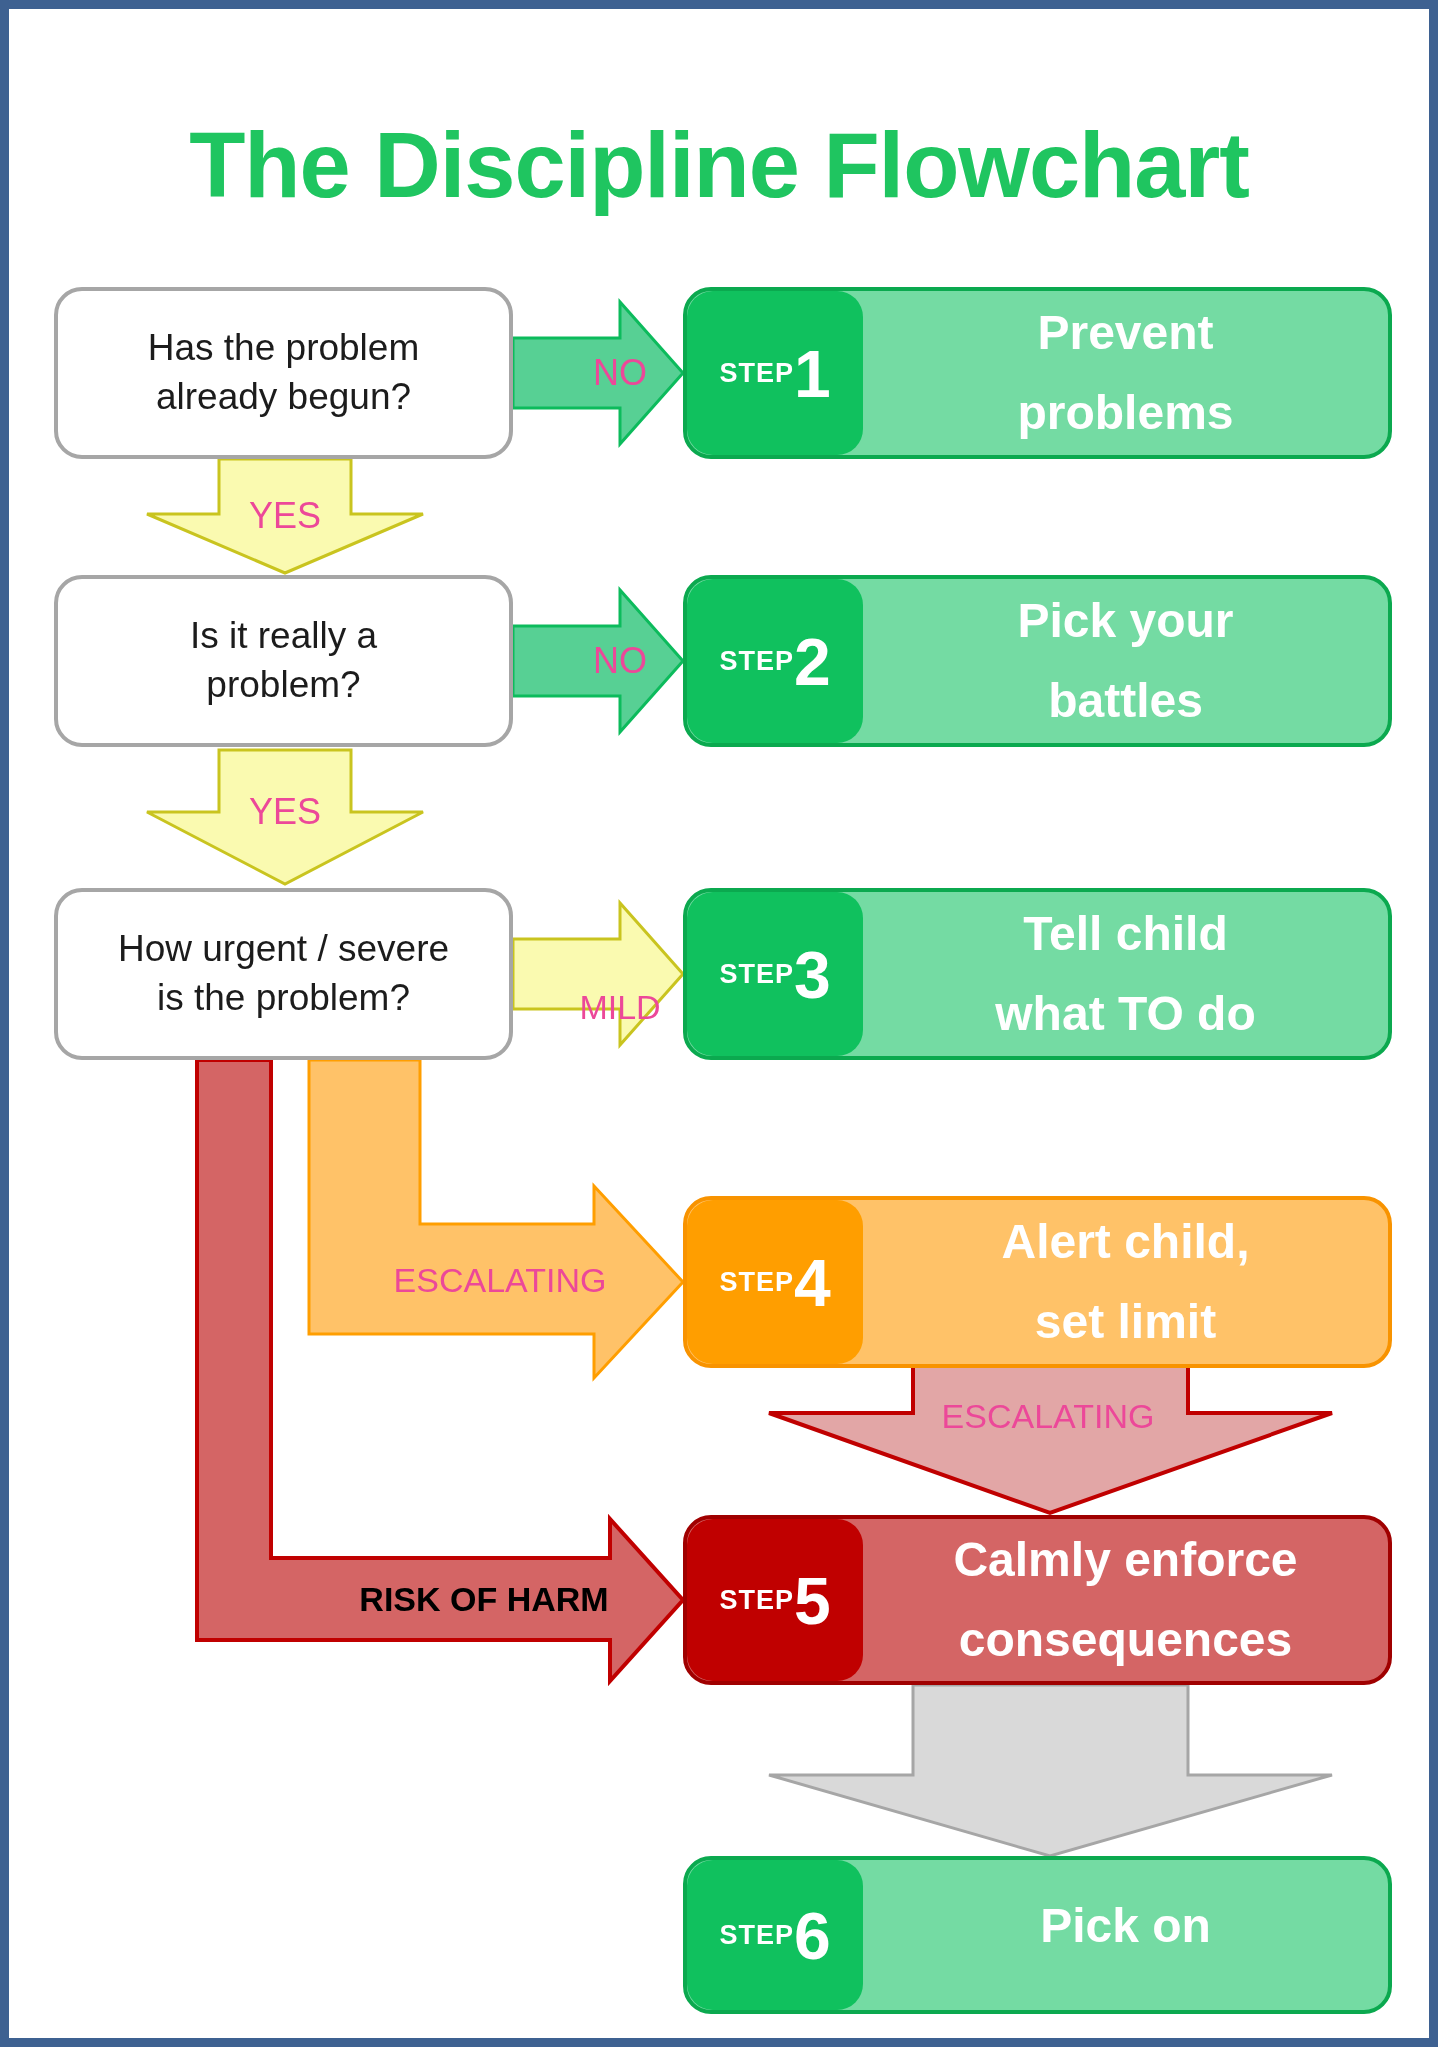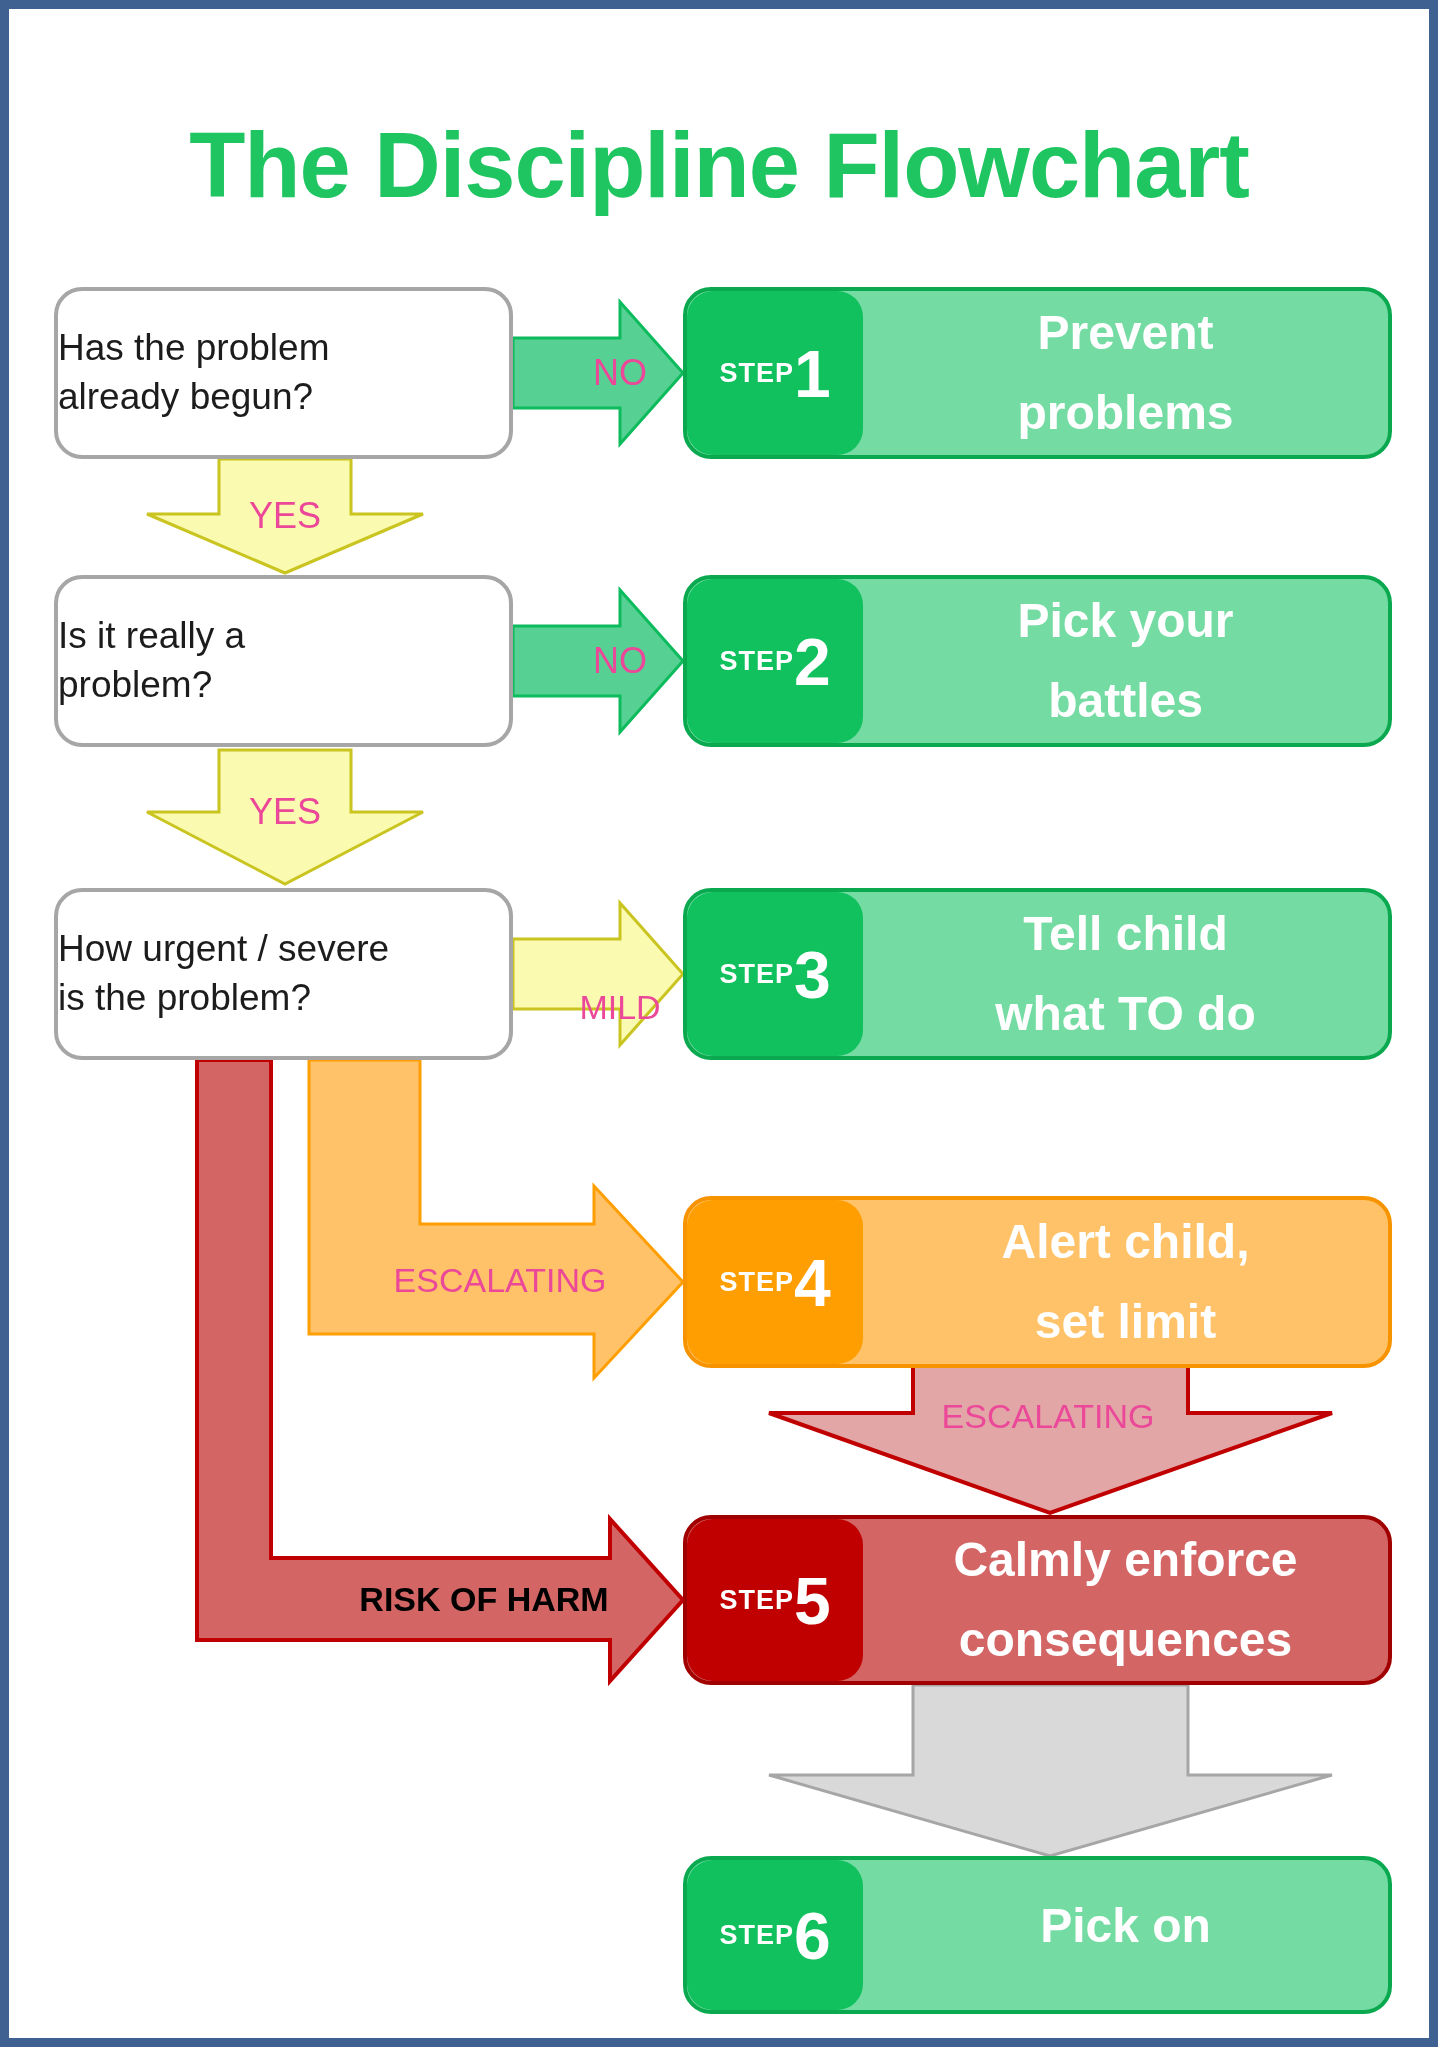--- a/index.html
+++ b/index.html
@@ -16,21 +16,21 @@
   .title{
     position:absolute;left:0;top:42px;width:1420px;z-index:3;
     text-align:center;font-size:92px;font-weight:bold;letter-spacing:-1px;
     color:#1FC560;
   }
   .q-box{
     position:absolute;z-index:2;
     width:459px;height:172px;
     background:#ffffff;border:4px solid #A6A6A6;border-radius:28px;
     box-sizing:border-box;
-    display:flex;flex-direction:column;align-items:flex-start;justify-content:center;
+    display:flex;flex-direction:column;align-items:center;justify-content:center;
     font-size:37px;line-height:1.32;color:#1c1c1c;text-align:center;
   }
   .step{
     position:absolute;z-index:2;left:674px;
     width:709px;height:172px;
     border-radius:28px;box-sizing:border-box;overflow:hidden;
   }
   .step .tab{
     position:absolute;left:0;top:0;bottom:0;width:176px;
     border-radius:26px;

